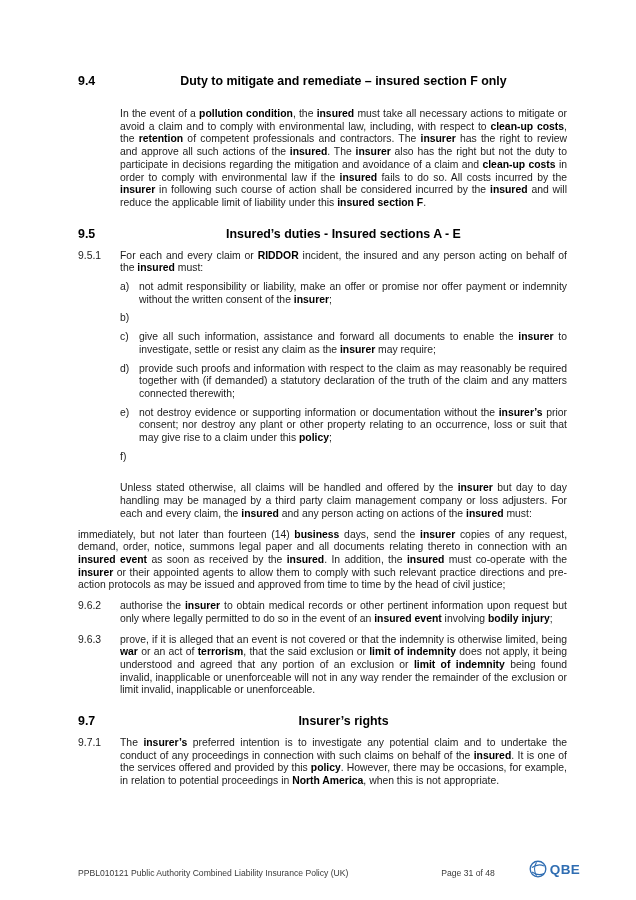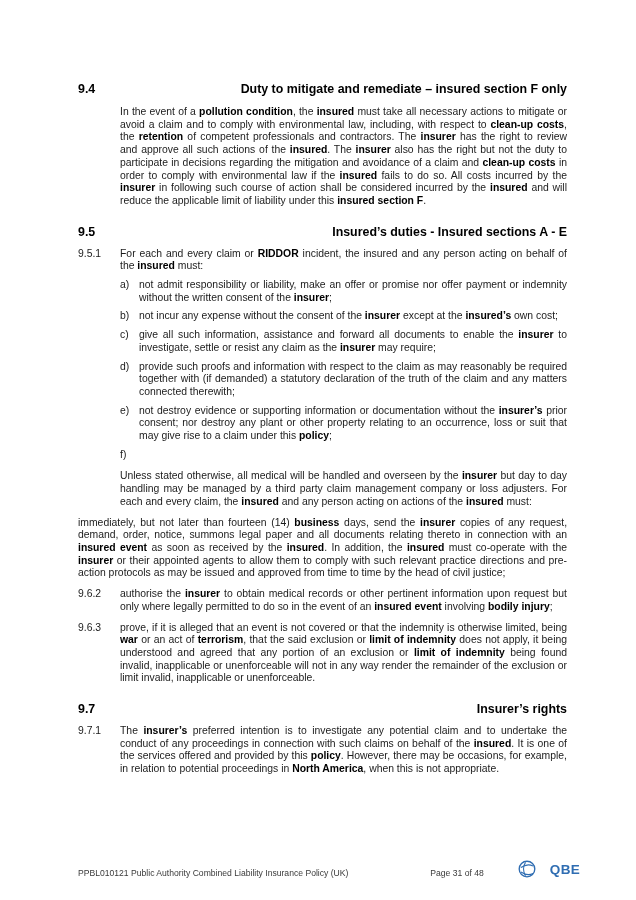--- a/index.html
+++ b/index.html
@@ -26,41 +26,41 @@
   .num { flex: 0 0 42px; }
   .body { flex: 1; text-align: justify; }
   .body b { color: #000; }
   .blk-heading {
     font-size: 12.4px;
     line-height: 15px;
     font-weight: bold;
     margin-top: 17px;
     color: #000;
   }
-  .blk-heading:first-child { margin-top: 8px; }
-  .blk-heading .body { text-align: right; }
-  .blk-para { margin-top: 9px; }
+  .blk-heading:first-child { margin-top: 0; }
+  .blk-heading .body { text-align: center; }
+  .blk-para { margin-top: 19px; }
   .blk-numbered { margin-top: 8px; }
   .blk-lettered { margin-top: 6px; padding-left: 42px; }
   .blk-lettered .num { flex: 0 0 19px; }
   .footer {
     position: absolute;
     left: 78px;
     right: 56px;
     bottom: 22px;
     display: flex;
     align-items: flex-end;
     font-size: 8.6px;
     color: #3a3a3a;
   }
   .footer .pageno { margin-left: auto; }
   .logo {
     display: flex;
     align-items: center;
-    gap: 14px;
+    gap: 3px;
     margin-left: 34px;
     font-weight: bold;
     font-size: 13.5px;
     letter-spacing: 0.3px;
   }
   .logo svg { display: block; }
 </style>
 </head>
 <body>
 
@@ -83,40 +83,39 @@
       <div class="block blk-numbered">
         <span class="num">9.5.1</span>
         <div class="body"><span>For each and every claim or </span><b>RIDDOR</b><span> incident, the insured and any person acting on behalf of the </span><b>insured</b><span> must:</span></div>
       </div>
       <div class="block blk-lettered">
         <span class="num">a)</span>
         <div class="body"><span>not admit responsibility or liability, make an offer or promise nor offer payment or indemnity without the written consent of the </span><b>insurer</b><span>;</span></div>
       </div>
       <div class="block blk-lettered">
         <span class="num">b)</span>
-        <div class="body"><span>not incur any expense without the consent of the </span><b>insurer</b><span> except at the </span><b>insured’s</b><span> own cost;</span></div>
       </div>
       <div class="block blk-lettered">
         <span class="num">c)</span>
         <div class="body"><span>give all such information, assistance and forward all documents to enable the </span><b>insurer</b><span> to investigate, settle or resist any claim as the </span><b>insurer</b><span> may require;</span></div>
       </div>
       <div class="block blk-lettered">
         <span class="num">d)</span>
         <div class="body"><span>provide such proofs and information with respect to the claim as may reasonably be required together with (if demanded) a statutory declaration of the truth of the claim and any matters connected therewith;</span></div>
       </div>
       <div class="block blk-lettered">
         <span class="num">e)</span>
         <div class="body"><span>not destroy evidence or supporting information or documentation without the </span><b>insurer’s</b><span> prior consent; nor destroy any plant or other property relating to an occurrence, loss or suit that may give rise to a claim under this </span><b>policy</b><span>;</span></div>
       </div>
       <div class="block blk-lettered">
         <span class="num">f)</span>
       </div>
       <div class="block blk-para">
         <span class="num"></span>
-        <div class="body"><span>Unless stated otherwise, all medical will be handled and overseen by the </span><b>insurer</b><span> but day to day handling may be managed by a third party claim management company or loss adjusters. For each and every claim, the </span><b>insured</b><span> and any person acting on actions of the </span><b>insured</b><span> must:</span></div>
+        <div class="body"><span>Unless stated otherwise, all claims will be handled and offered by the </span><b>insurer</b><span> but day to day handling may be managed by a third party claim management company or loss adjusters. For each and every claim, the </span><b>insured</b><span> and any person acting on actions of the </span><b>insured</b><span> must:</span></div>
       </div>
       <div class="block blk-numbered">
         <div class="body"><span>immediately, but not later than fourteen (14) </span><b>business</b><span> days, send the </span><b>insurer</b><span> copies of any request, demand, order, notice, summons legal paper and all documents relating thereto in connection with an </span><b>insured event</b><span> as soon as received by the </span><b>insured</b><span>. In addition, the </span><b>insured</b><span> must co-operate with the </span><b>insurer</b><span> or their appointed agents to allow them to comply with such relevant practice directions and pre-action protocols as may be issued and approved from time to time by the head of civil justice;</span></div>
       </div>
       <div class="block blk-numbered">
         <span class="num">9.6.2</span>
         <div class="body"><span>authorise the </span><b>insurer</b><span> to obtain medical records or other pertinent information upon request but only where legally permitted to do so in the event of an </span><b>insured event</b><span> involving </span><b>bodily injury</b><span>;</span></div>
       </div>
       <div class="block blk-numbered">
         <span class="num">9.6.3</span>

